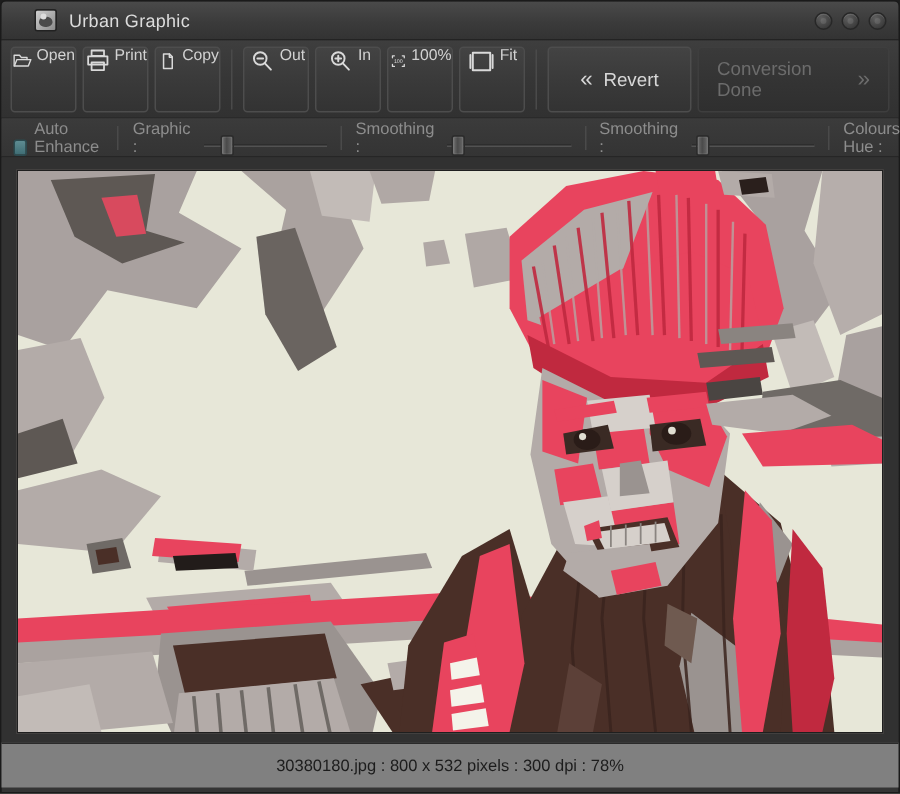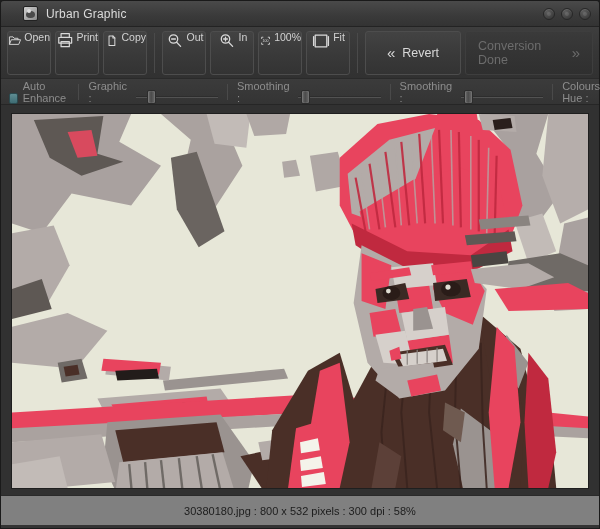--- a/index.html
+++ b/index.html
@@ -537,16 +537,16 @@
           <path d="M0,352 L48,344 L56,376 L0,376 Z" fill="#c2bbb7"></path>
           <path d="M46,250 L70,246 L76,266 L50,270 Z" fill="#6f6a66"></path>
           <path d="M52,254 L66,252 L68,262 L54,264 Z" fill="#4a2f27"></path>
           <path d="M226,436 L260,430 L268,376 L232,376 Z" fill="#4a2f27"></path>
         </g>
       </svg>
     </div>
   </div>
 
   <div class="statusbar">
-    <span class="status-text">30380180.jpg : 800 x 532 pixels : 300 dpi : 58%</span>
+    <span class="status-text">30380180.jpg : 800 x 532 pixels : 300 dpi : 78%</span>
   </div>
 
 </div>
 
 </body></html>

